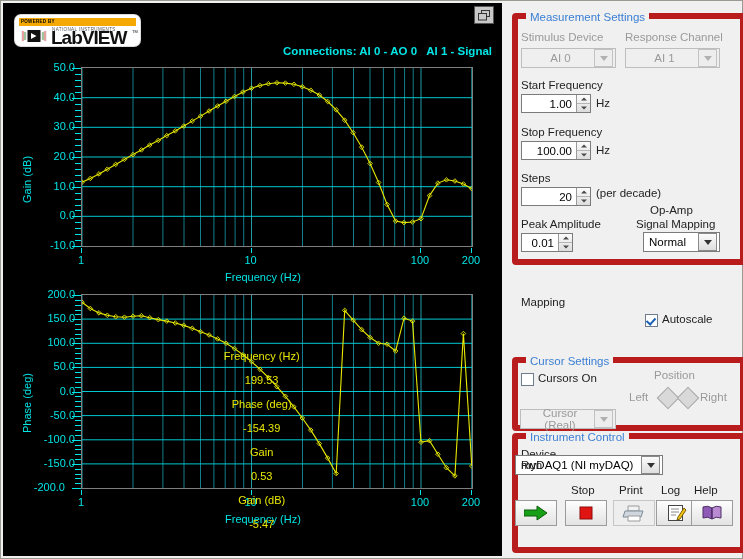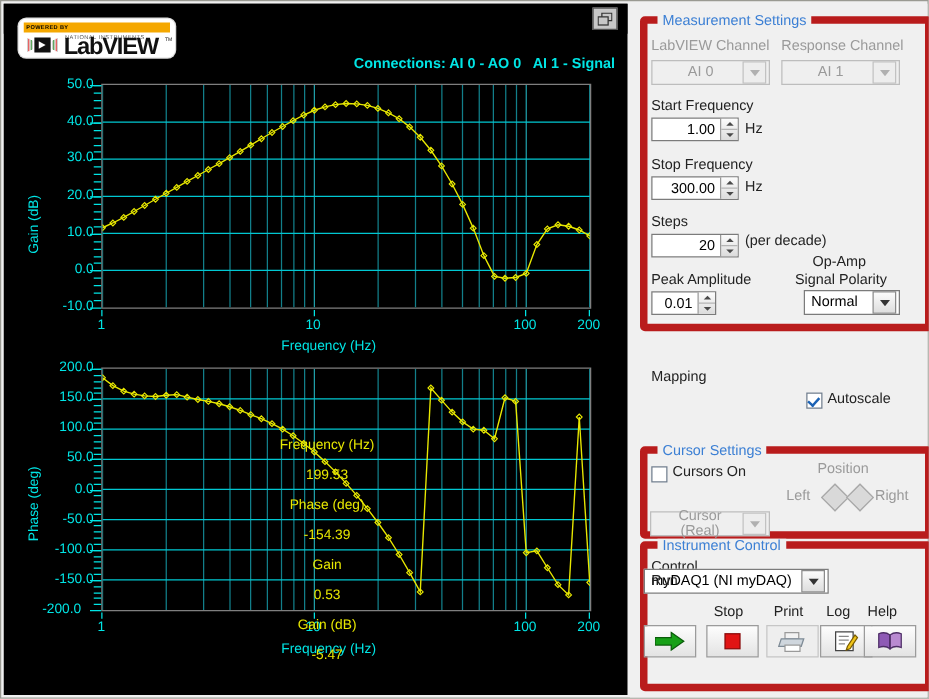--- a/index.html
+++ b/index.html
@@ -535,21 +535,21 @@
       <span>&nbsp;&nbsp;</span>
       <span>-5.47</span>
     </div>
   </div>
 
   <div id="side">
 
     <div class="group" style="left:8px;top:10px;width:222px;height:240px;">
       <div class="glabel">Measurement Settings</div>
     </div>
-    <div class="lbl dis" style="left:17px;top:28px;">LabVIEW Channel</div>
+    <div class="lbl dis" style="left:17px;top:28px;">Stimulus Device</div>
     <div class="lbl dis" style="left:121px;top:28px;">Response Channel</div>
     <div class="combo dis ctr" style="left:17px;top:45px;width:95px;">
       <span class="ctxt">AI 0</span>
       <span class="arrowbtn dis">
           <i class="tri"></i>
         </span>
     </div>
     <div class="combo dis ctr" style="left:121px;top:45px;width:95px;">
       <span class="ctxt">AI 1</span>
       <span class="arrowbtn dis">
@@ -562,21 +562,21 @@
       <span class="val">1.00</span>
       <span class="spin">
           <i></i>
           <i></i>
         </span>
     </div>
     <div class="lbl" style="left:92px;top:94px;">Hz</div>
 
     <div class="lbl" style="left:17px;top:123px;">Stop Frequency</div>
     <div class="numbox" style="left:17px;top:138px;width:70px;">
-      <span class="val">300.00</span>
+      <span class="val">100.00</span>
       <span class="spin">
           <i></i>
           <i></i>
         </span>
     </div>
     <div class="lbl" style="left:92px;top:141px;">Hz</div>
 
     <div class="lbl" style="left:17px;top:169px;">Steps</div>
     <div class="numbox" style="left:17px;top:184px;width:70px;">
       <span class="val">20</span>
@@ -590,21 +590,21 @@
     <div class="lbl" style="left:17px;top:215px;">Peak Amplitude</div>
     <div class="numbox" style="left:17px;top:230px;width:52px;">
       <span class="val">0.01</span>
       <span class="spin">
           <i></i>
           <i></i>
         </span>
     </div>
 
     <div class="lbl" style="left:146px;top:201px;">Op-Amp</div>
-    <div class="lbl" style="left:132px;top:215px;">Signal Polarity</div>
+    <div class="lbl" style="left:132px;top:215px;">Signal Mapping</div>
     <div class="combo" style="left:139px;top:229px;width:77px;">
       <span class="ctxt">Normal</span>
       <span class="arrowbtn">
           <i class="tri"></i>
         </span>
     </div>
 
     <div class="lbl" style="left:17px;top:293px;">Mapping</div>
     <div class="chk on" style="left:141px;top:311px;"></div>
     <div class="lbl" style="left:158px;top:310px;">Autoscale</div>
@@ -622,21 +622,21 @@
     </div>
     <div class="lbl dis" style="left:150px;top:366px;">Position</div>
     <div class="lbl dis" style="left:125px;top:388px;">Left</div>
     <div class="diamond" style="left:156px;top:387px;"></div>
     <div class="diamond" style="left:176px;top:387px;"></div>
     <div class="lbl dis" style="left:196px;top:388px;">Right</div>
 
     <div class="group" style="left:8px;top:430px;width:222px;height:108px;">
       <div class="glabel">Instrument Control</div>
     </div>
-    <div class="lbl" style="left:17px;top:445px;">Control</div>
+    <div class="lbl" style="left:17px;top:445px;">Device</div>
     <div class="combo" id="devcombo">
       <span class="ctxt">myDAQ1 (NI myDAQ)</span>
       <span class="arrowbtn">
           <i class="tri"></i>
         </span>
     </div>
 
     <div class="lbl" style="left:17px;top:456px;">Run</div>
     <div class="lbl" style="left:67px;top:481px;">Stop</div>
     <div class="lbl" style="left:115px;top:481px;">Print</div>

